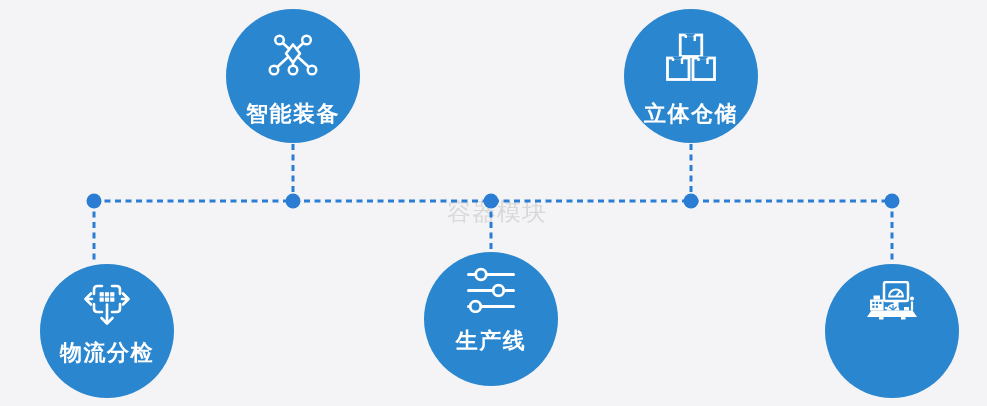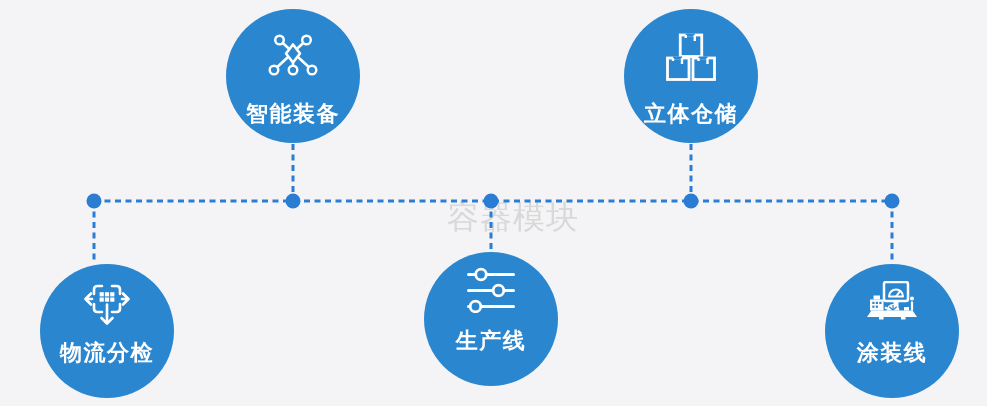--- a/index.html
+++ b/index.html
@@ -11,21 +11,21 @@
     position: relative;
     width: 987px;
     height: 406px;
     background: var(--background, #f4f4f6);
     overflow: hidden;
   }
   .watermark {
     position: absolute;
     left: 447px;
     top: 196px;
-    font-size: 32px;
+    font-size: 24px;
     letter-spacing: 1px;
     color: var(--watermark-gray, #d8d8d8);
     user-select: none;
   }
   svg.connectors {
     position: absolute;
     left: 0; top: 0;
     pointer-events: none;
   }
   .dash {
@@ -209,16 +209,15 @@
       <g class="stroke-b" stroke-width="1.2">
         <line x1="33" y1="29" x2="33" y2="24"></line>
         <line x1="33" y1="29" x2="29.3" y2="25.8"></line>
         <line x1="33" y1="29" x2="36.7" y2="25.8"></line>
       </g>
 
       <rect class="fill-w" x="44" y="26" width="5" height="3.5"></rect>
       <line x1="52" y1="20.5" x2="52" y2="29.5" stroke="#fff" stroke-width="2.2"></line>
       <circle class="fill-w" cx="52" cy="17.5" r="2"></circle>
     </svg>
-    <div class="label">涂装线</div>
   </div>
 
 </div>
 
 </body></html>

